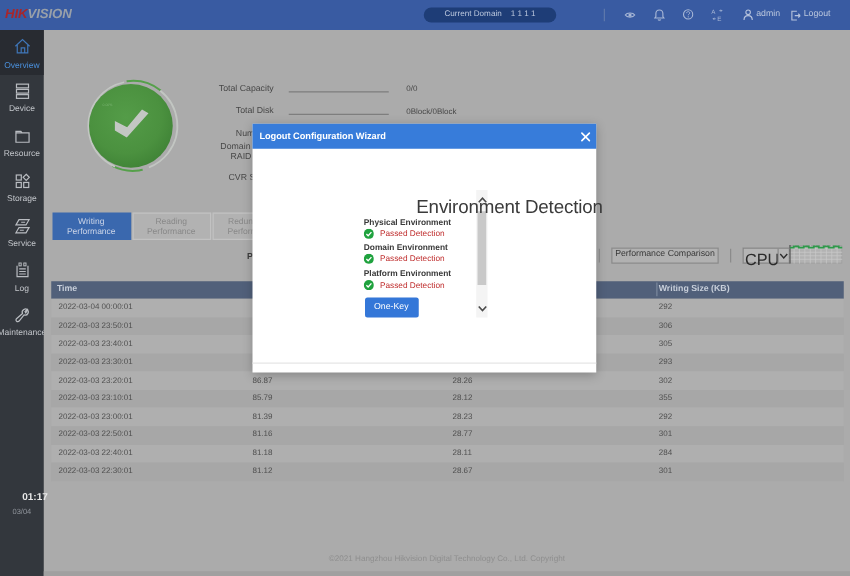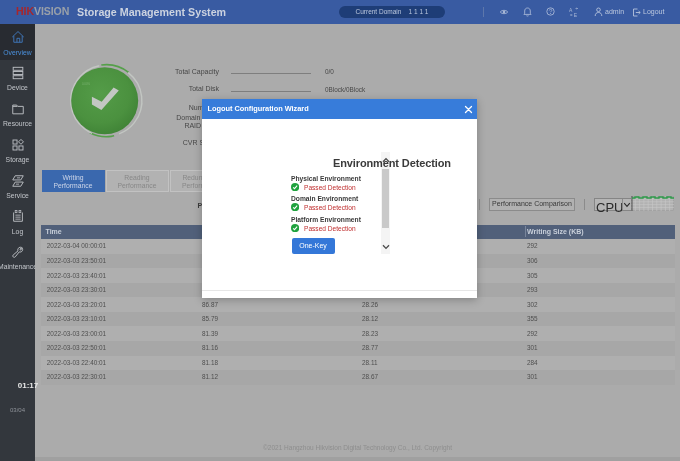--- a/index.html
+++ b/index.html
@@ -6,24 +6,23 @@
   body{font-family:"Liberation Sans",sans-serif;-webkit-font-smoothing:antialiased;}
   *{-webkit-font-smoothing:antialiased;}
   #app{position:relative;width:680px;height:461px;overflow:hidden;background:#ababab;}
   .abs{position:absolute;}
 </style>
 </head>
 <body>
 <div id="app">
 
   <div class="abs" style="left:0;top:0;width:680px;height:24px;background:#395ba2;"></div>
-  <div class="abs" style="left:16px;top:4.6px;font-size:10.6px;font-weight:bold;letter-spacing:-0.1px;">
+  <div class="abs" style="left:4px;top:4.6px;font-size:10.6px;font-style:italic;font-weight:bold;letter-spacing:-0.1px;">
     <span style="color:#a8262b;">HIK</span><span style="color:#99a0a9;">VISION</span>
   </div>
-  <div class="abs" style="left:77px;top:6.2px;font-size:10.7px;font-weight:bold;color:#ccd3e0;">Storage Management System</div>
   <div class="abs" style="left:339px;top:6px;width:106px;height:12px;border-radius:6px;background:#1e3d77;"></div>
   <div class="abs" style="left:339px;top:8px;width:106px;text-align:center;font-size:6.5px;color:#bcc8de;">Current Domain&nbsp;&nbsp;&nbsp;&nbsp;1 1 1 1</div>
   <div class="abs" style="left:483px;top:7px;width:1px;height:10px;background:#5d77ab;"></div>
 
   <svg class="abs" style="left:499px;top:8px;" width="10" height="8" viewBox="0 0 10 8">
     <path d="M1.2 4 C2.6 1.8 7.4 1.8 8.8 4 C7.4 6.2 2.6 6.2 1.2 4 Z" fill="none" stroke="#a7b7d6" stroke-width="0.9"></path>
     <circle cx="5" cy="4" r="1.3" fill="#a7b7d6"></circle>
   </svg>
   <svg class="abs" style="left:523px;top:7px;" width="9" height="10" viewBox="0 0 9 10">
     <path d="M4.5 1 C2.6 1 1.7 2.4 1.7 4 L1.7 6.3 L0.9 7.4 L8.1 7.4 L7.3 6.3 L7.3 4 C7.3 2.4 6.4 1 4.5 1 Z" fill="none" stroke="#a7b7d6" stroke-width="0.9"></path>
@@ -99,21 +98,21 @@
         </svg>
         <div style="font-size:6.8px;color:#c3c6cb;margin-top:4.2px;white-space:nowrap;margin-left:-2px;margin-right:-2px;">Log</div>
       </div>
       <div style="position:relative;width:35px;height:35.8px;text-align:center;box-sizing:border-box;padding-top:6.1px;overflow:hidden;">
         <svg style="display:block;margin:0 auto;" width="14" height="14" viewBox="0 0 16 16">
           <path d="M12.8 3.2 C12.8 3.2 13.8 4.9 13 6.5 C12.3 7.9 10.7 8.4 9.4 7.9 L4.9 13.5 C4.3 14.2 3.3 14.3 2.6 13.7 C1.9 13.1 1.9 12 2.5 11.4 L8 6.7 C7.4 5.4 7.9 3.8 9.2 3 C10.7 2.1 12.2 2.8 12.2 2.8 L10.3 4.8 L11 6 Z" fill="none" stroke="#b9bcc1" stroke-width="1.1"></path>
         </svg>
         <div style="font-size:6.8px;color:#c3c6cb;margin-top:4.2px;white-space:nowrap;margin-left:-2px;margin-right:-2px;">Maintenance</div>
       </div>
     </div>
-  <div class="abs" style="left:0;top:381px;width:56px;text-align:center;font-size:8px;font-weight:bold;color:#e8e8e8;">01:17</div>
+  <div class="abs" style="left:0;top:393px;width:56px;text-align:center;font-size:8px;font-weight:bold;color:#e8e8e8;">01:17</div>
   <div class="abs" style="left:0;top:406.6px;width:35px;text-align:center;font-size:6px;color:#8f939a;">03/04</div>
 
   <svg class="abs" style="left:66px;top:60px;" width="82" height="82" viewBox="0 0 82 82">
     <defs>
       <radialGradient id="gg" cx="44%" cy="40%" r="66%">
         <stop offset="0%" stop-color="#549c48"></stop>
         <stop offset="65%" stop-color="#4b913f"></stop>
         <stop offset="100%" stop-color="#3e8135"></stop>
       </radialGradient>
     </defs>
@@ -257,21 +256,21 @@
 
     <div style="position:absolute;left:178.5px;top:53px;width:9px;height:101.5px;background:#f4f4f4;"></div>
     <div style="position:absolute;left:179.5px;top:70px;width:7px;height:59px;background:#c9c9c9;"></div>
     <svg style="position:absolute;left:180px;top:58px;" width="8" height="7" viewBox="0 0 8 7">
         <path d="M1 4.8 L4 1.6 L7 4.8" fill="none" stroke="#4a4a4a" stroke-width="1.3"></path>
       </svg>
     <svg style="position:absolute;left:180px;top:143.5px;" width="8" height="7" viewBox="0 0 8 7">
         <path d="M1 2.2 L4 5.4 L7 2.2" fill="none" stroke="#4a4a4a" stroke-width="1.3"></path>
       </svg>
 
-    <div style="position:absolute;left:90px;top:57.8px;font-size:11px;font-weight:bold;color:#3a3a3a;letter-spacing:-0.12px;white-space:nowrap;padding-left:41px;">Environment Detection</div>
+    <div style="position:absolute;left:90px;top:57.8px;font-size:15px;font-weight:normal;color:#3a3a3a;letter-spacing:-0.12px;white-space:nowrap;padding-left:41px;">Environment Detection</div>
 
     <div style="position:absolute;left:89px;top:76px;font-size:6.7px;font-weight:bold;color:#3a3a3a;white-space:nowrap;">Physical Environment</div>
     <svg style="position:absolute;left:89px;top:84px;" width="8.2" height="8.2" viewBox="0 0 10 10">
         <circle cx="5" cy="5" r="5" fill="#1fa23e"></circle>
         <path d="M2.6 5.2 L4.3 6.9 L7.5 3.3" fill="none" stroke="#fff" stroke-width="1.3"></path>
       </svg>
     <div style="position:absolute;left:102px;top:84.8px;font-size:6.6px;color:#bf2d2d;white-space:nowrap;">Passed Detection</div>
 
     <div style="position:absolute;left:89px;top:96.4px;font-size:6.7px;font-weight:bold;color:#3a3a3a;white-space:nowrap;">Domain Environment</div>
     <svg style="position:absolute;left:89px;top:104.3px;" width="8.2" height="8.2" viewBox="0 0 10 10">

